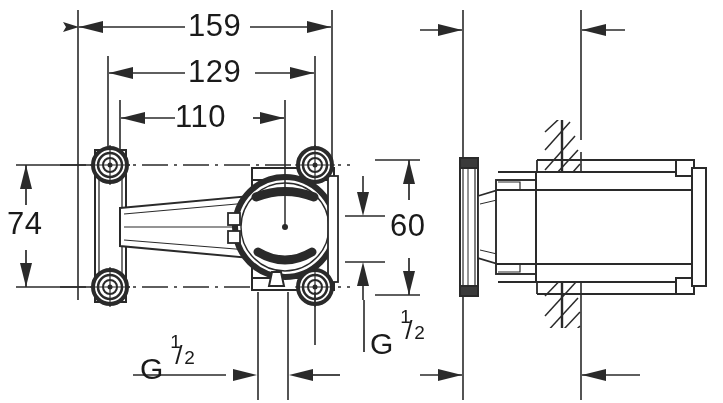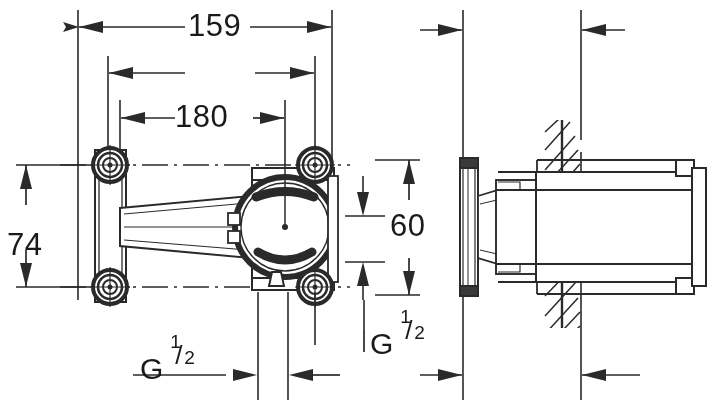--- a/index.html
+++ b/index.html
@@ -345,24 +345,25 @@
         <line x1="537" y1="294" x2="676" y2="294"></line>
         <line x1="537" y1="160" x2="537" y2="172"></line>
         <line x1="537" y1="282" x2="537" y2="294"></line>
       </g>
 
     </g>
   </svg>
 
   <div class="dim-label big" style="left:188px; top:10px;">159</div>
 
-
-  <div class="dim-label big" style="left:175px; top:101px;">180</div>
-
-  <div class="dim-label big" style="left:7px; top:208px;margin-top:21px;">74</div>
+  <div class="dim-label big" style="left:188px; top:56px;">129</div>
+
+  <div class="dim-label big" style="left:175px; top:101px;">110</div>
+
+  <div class="dim-label big" style="left:7px; top:208px;">74</div>
 
   <div class="dim-label big" style="left:390px; top:210px;">60</div>
 
 
 
   <div class="gfrac" style="left:140px; top:347px;">
     <span class="gletter">G</span>
     <span class="frac">
       <span class="num">1</span>
       <span class="slash">/</span>

